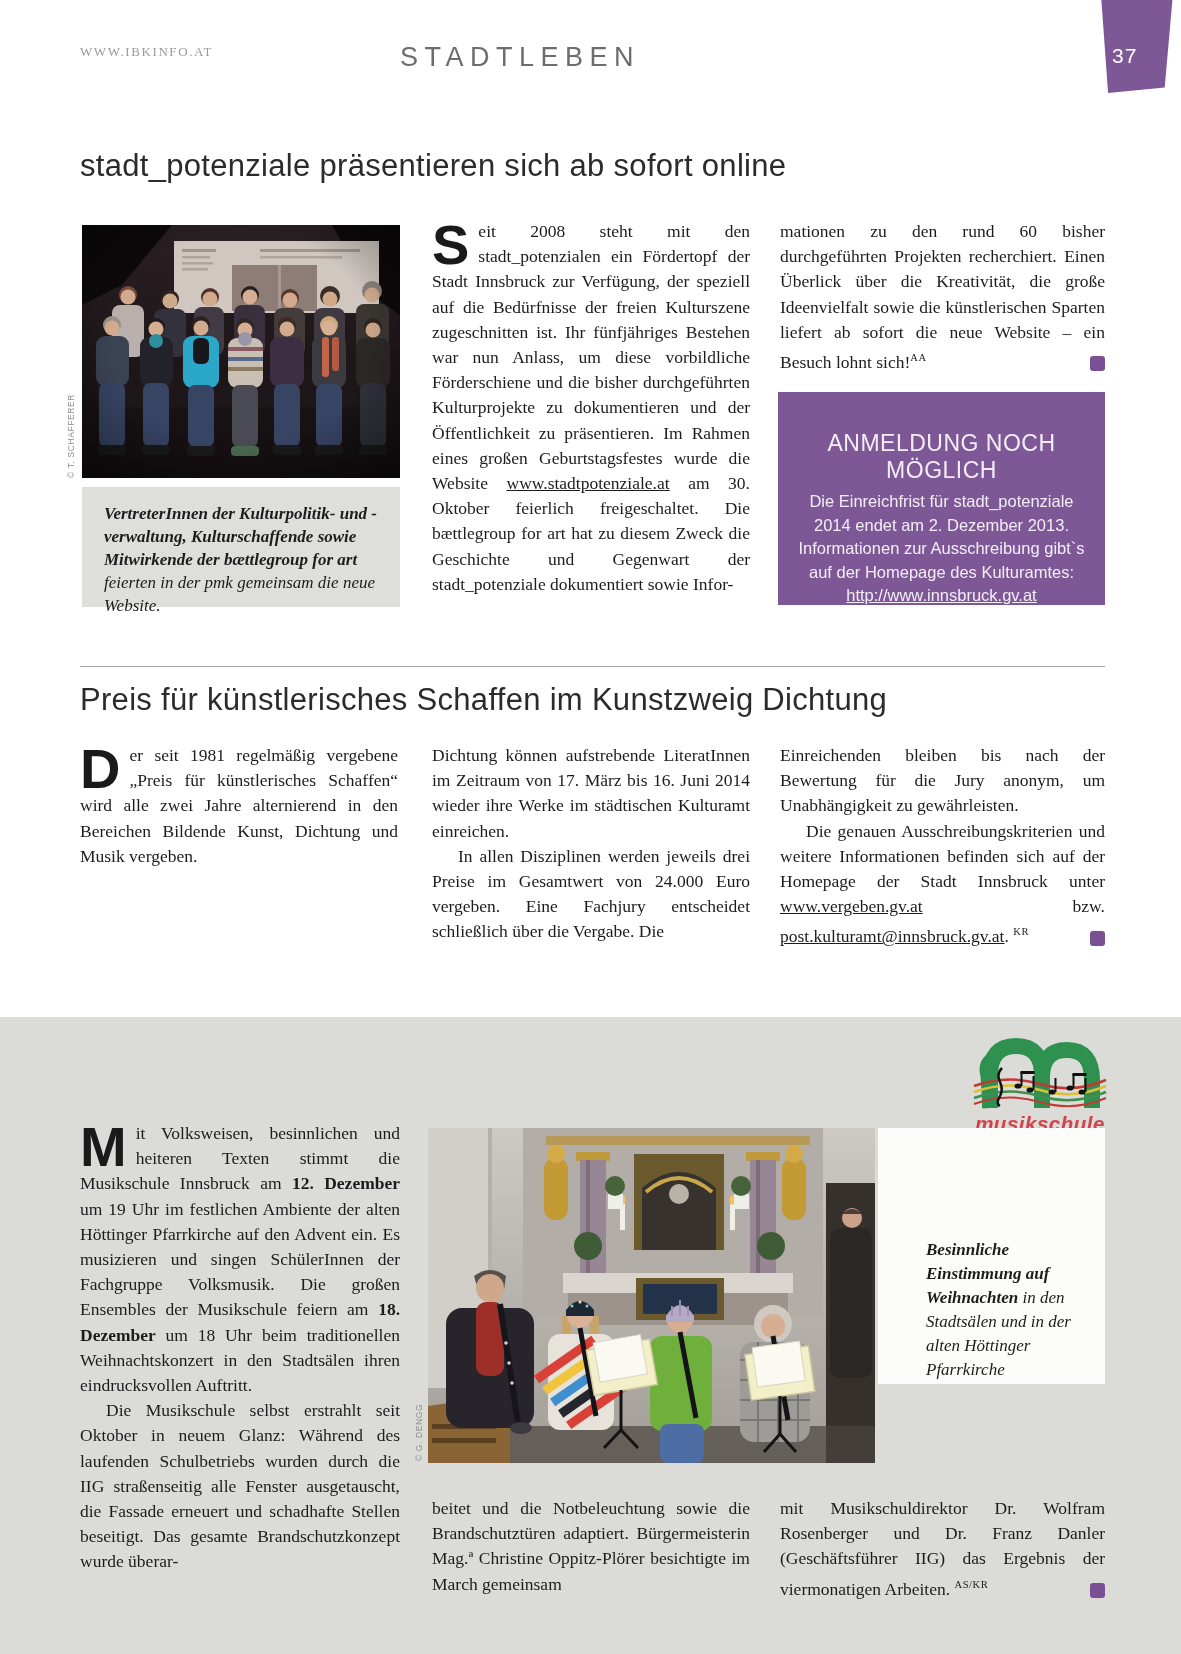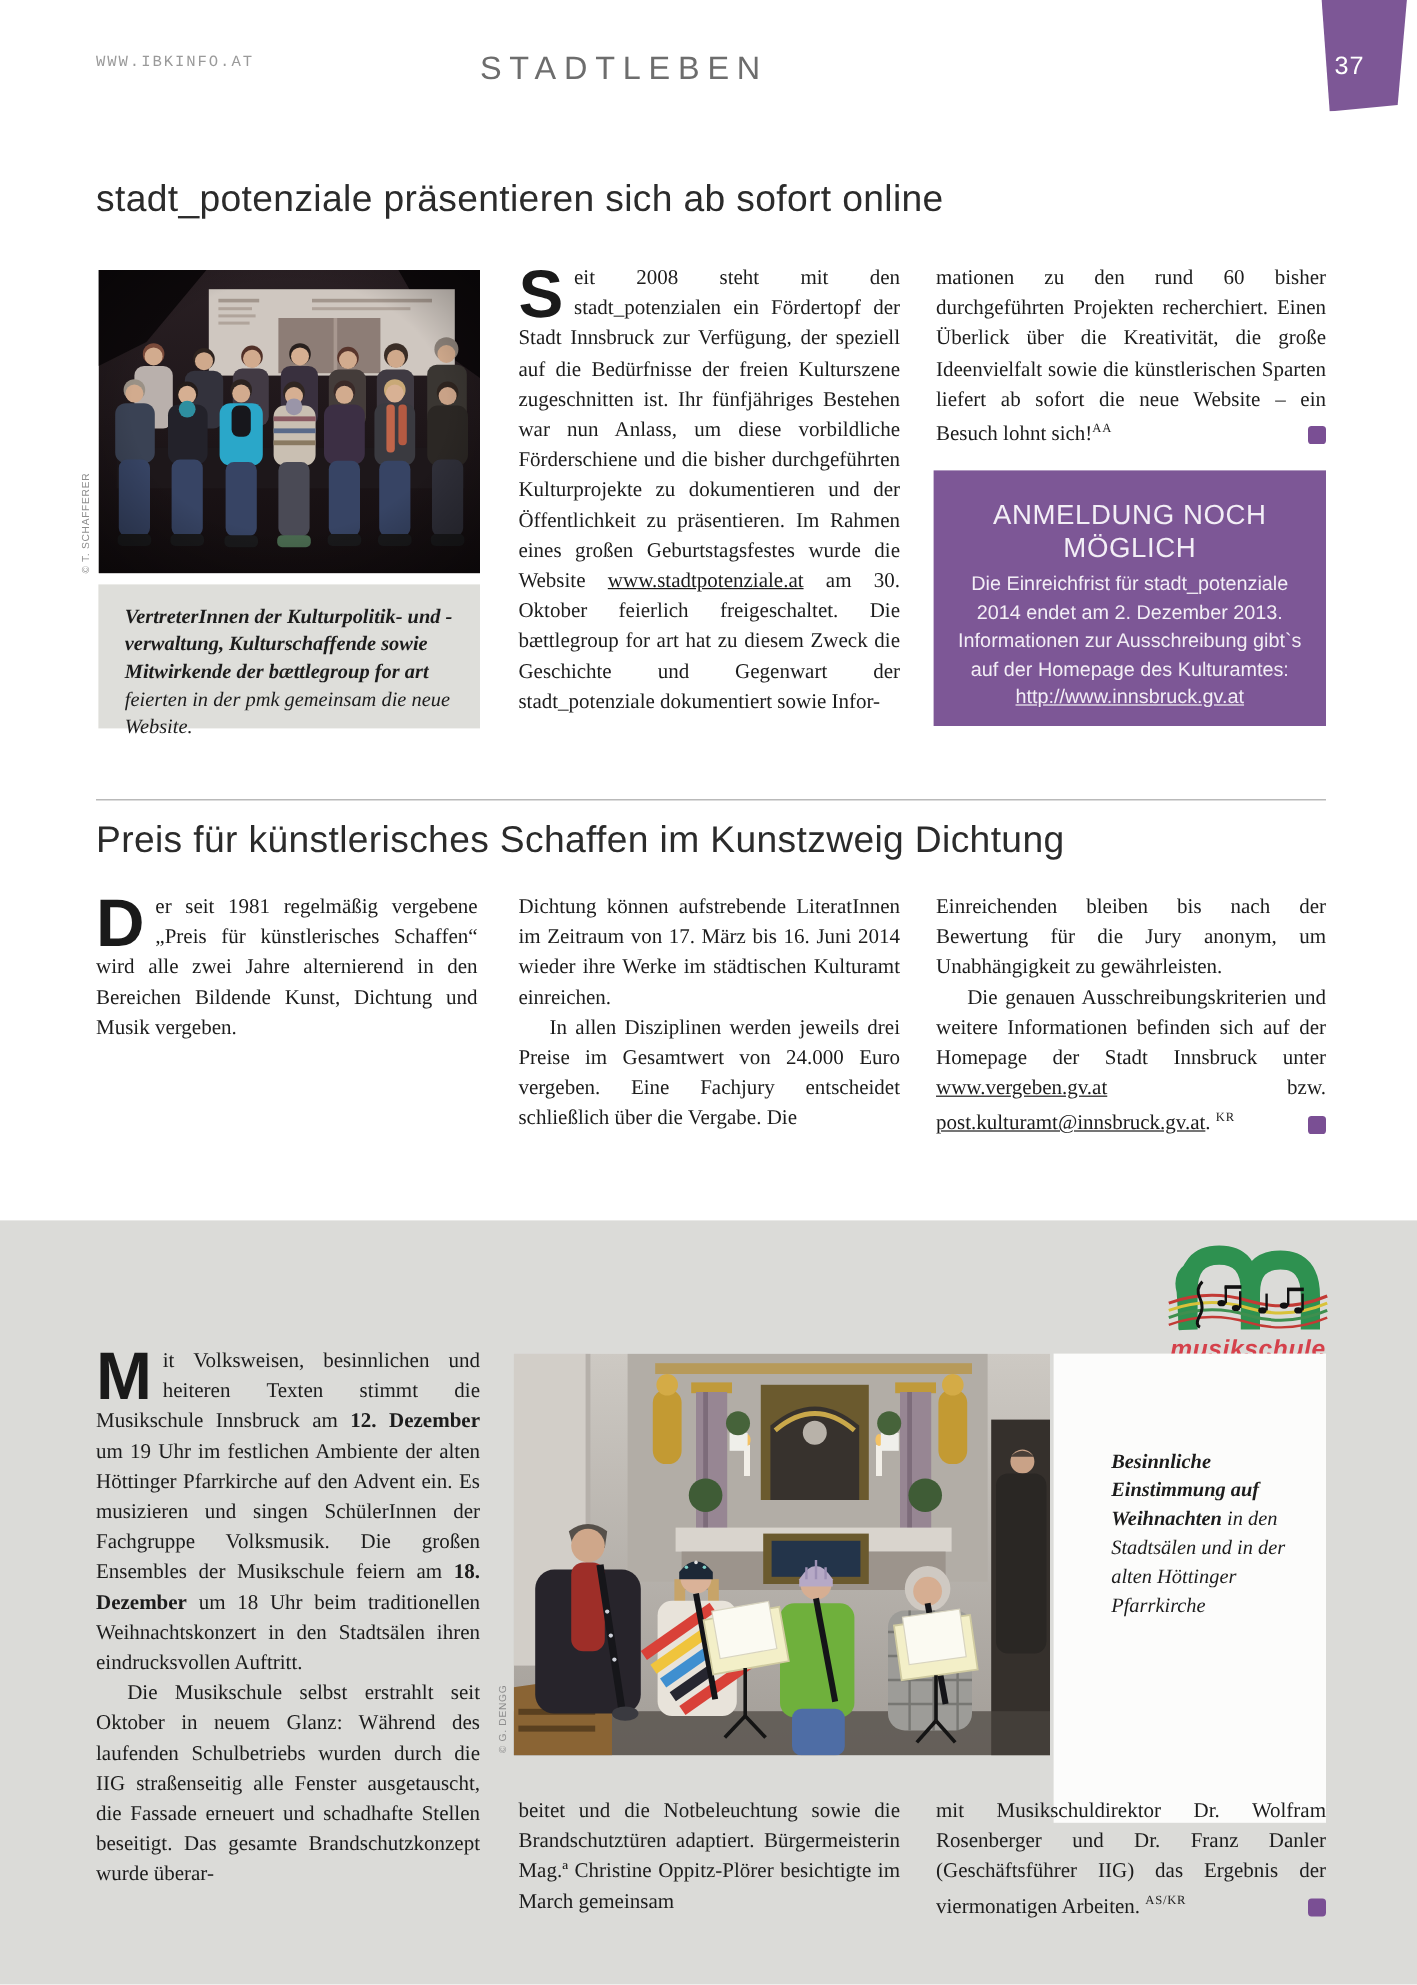--- a/index.html
+++ b/index.html
@@ -1,21 +1,21 @@
 <!DOCTYPE html>
 <html lang="de"><head>
 <meta charset="utf-8">
 <style>
   html,body{margin:0;padding:0;background:#ffffff;}
   #page{position:relative;width:1181px;height:1654px;background:#ffffff;overflow:hidden;
         font-family:"Liberation Serif",serif;color:#1c1c1c;}
   .abs{position:absolute;}
 
   
-  .site{left:80px;top:44px;font-family:Liberation Mono, monospace;font-size:13px;
+  .site{left:80px;top:44px;font-family:Liberation Serif, serif;font-size:13px;
         letter-spacing:1.6px;color:#9a9a9a;}
   .section-label{left:0;top:42px;width:1040px;text-align:center;font-family:"Liberation Sans",sans-serif;
         font-size:27px;letter-spacing:6.5px;color:#6d6d6d;}
   .page-tab{left:1086px;top:0;width:96px;height:93px;background:#7d5796;
         clip-path:polygon(16% 0%,90% 0%,82% 94%,23% 100%);}
   .page-num{left:1112px;top:44px;font-family:"Liberation Sans",sans-serif;font-size:21px;color:#ffffff;
         letter-spacing:1px;}
 
   
   .h1{font-family:"Liberation Sans",sans-serif;font-size:31px;color:#2b2b2b;letter-spacing:.3px;
@@ -37,32 +37,32 @@
   .credit{font-family:"Liberation Sans",sans-serif;font-size:8.5px;letter-spacing:.6px;color:#8d8d8d;
       transform:rotate(-90deg);transform-origin:0 0;white-space:nowrap;}
 
   
   .cap1{left:82px;top:487px;width:318px;height:120px;background:#dededa;box-sizing:border-box;
       padding:15px 22px 0 22px;font-style:italic;font-size:17px;line-height:23px;text-align:left;}
   .capb{font-weight:bold;font-family:Liberation Serif, serif;}
 
   
   .infobox{left:778px;top:392px;width:327px;height:213px;background:#7d5796;color:#f3eef6;
-      font-family:"Liberation Sans",sans-serif;text-align:center;box-sizing:border-box;padding:24px 18px 0 18px;}
+      font-family:"Liberation Sans",sans-serif;text-align:center;box-sizing:border-box;padding:38px 18px 0 18px;}
   .infobox-title{font-size:23px;line-height:27px;letter-spacing:.5px;margin-bottom:6px;}
   .infobox-body{font-size:16.5px;line-height:23.5px;}
   .infobox-link{display:inline-block;font-size:16.5px;line-height:23.5px;color:#f3eef6;
       text-decoration:underline;cursor:pointer;}
 
   .divider{left:80px;top:666px;width:1025px;height:1px;background:#a9a9a9;}
 
   
   .graysec{left:0;top:1017px;width:1181px;height:637px;background:#dbdbd8;}
-  .whitebox{left:878px;top:1128px;width:227px;height:391px;background:#fcfcfb;box-sizing:border-box;
-      padding:78px 28px 0 48px;font-style:italic;font-size:17px;line-height:24px;}
+  .whitebox{left:878px;top:1128px;width:227px;height:256px;background:#fcfcfb;box-sizing:border-box;
+      padding:110px 28px 0 48px;font-style:italic;font-size:17px;line-height:24px;}
 
   
   .logo{left:972px;top:1028px;width:136px;height:112px;text-align:center;}
   .logo-label{font-family:"Liberation Sans",sans-serif;font-style:italic;font-weight:bold;
       font-size:20.5px;color:#d5414b;letter-spacing:.5px;margin-top:-4px;}
 </style>
 </head>
 <body>
 
 <div id="page">

